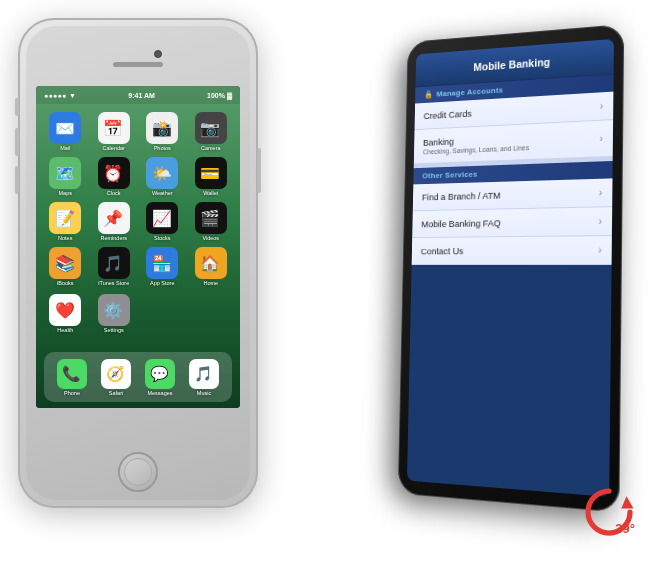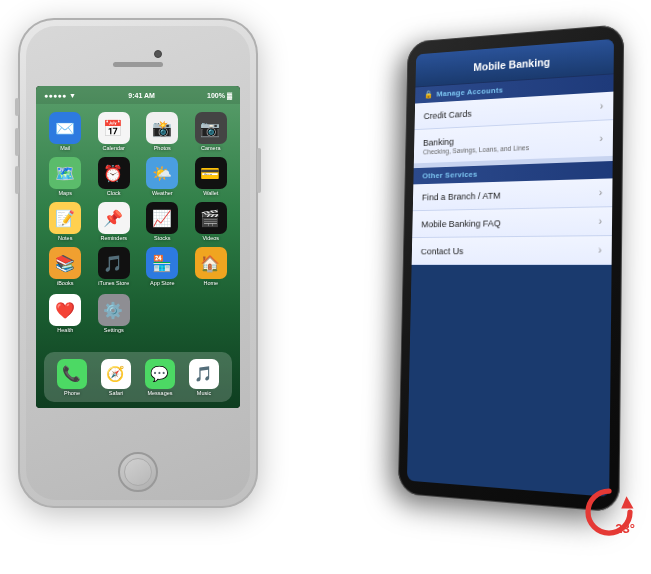--- a/index.html
+++ b/index.html
@@ -493,15 +493,15 @@
         </div>
       </div>
     </div>
   </div>
 
   <div class="rotate-badge">
     <svg class="rotate-arrow" viewBox="0 0 64 64">
       <path d="M32 8 A24 24 0 1 0 56 32" fill="none" stroke="#e53935" stroke-width="6" stroke-linecap="round"></path>
       <polygon points="52,14 60,28 46,28" fill="#e53935"></polygon>
     </svg>
-    <span class="rotate-text">23°</span>
+    <span class="rotate-text">39°</span>
   </div>
 </div>
 
 </body></html>

